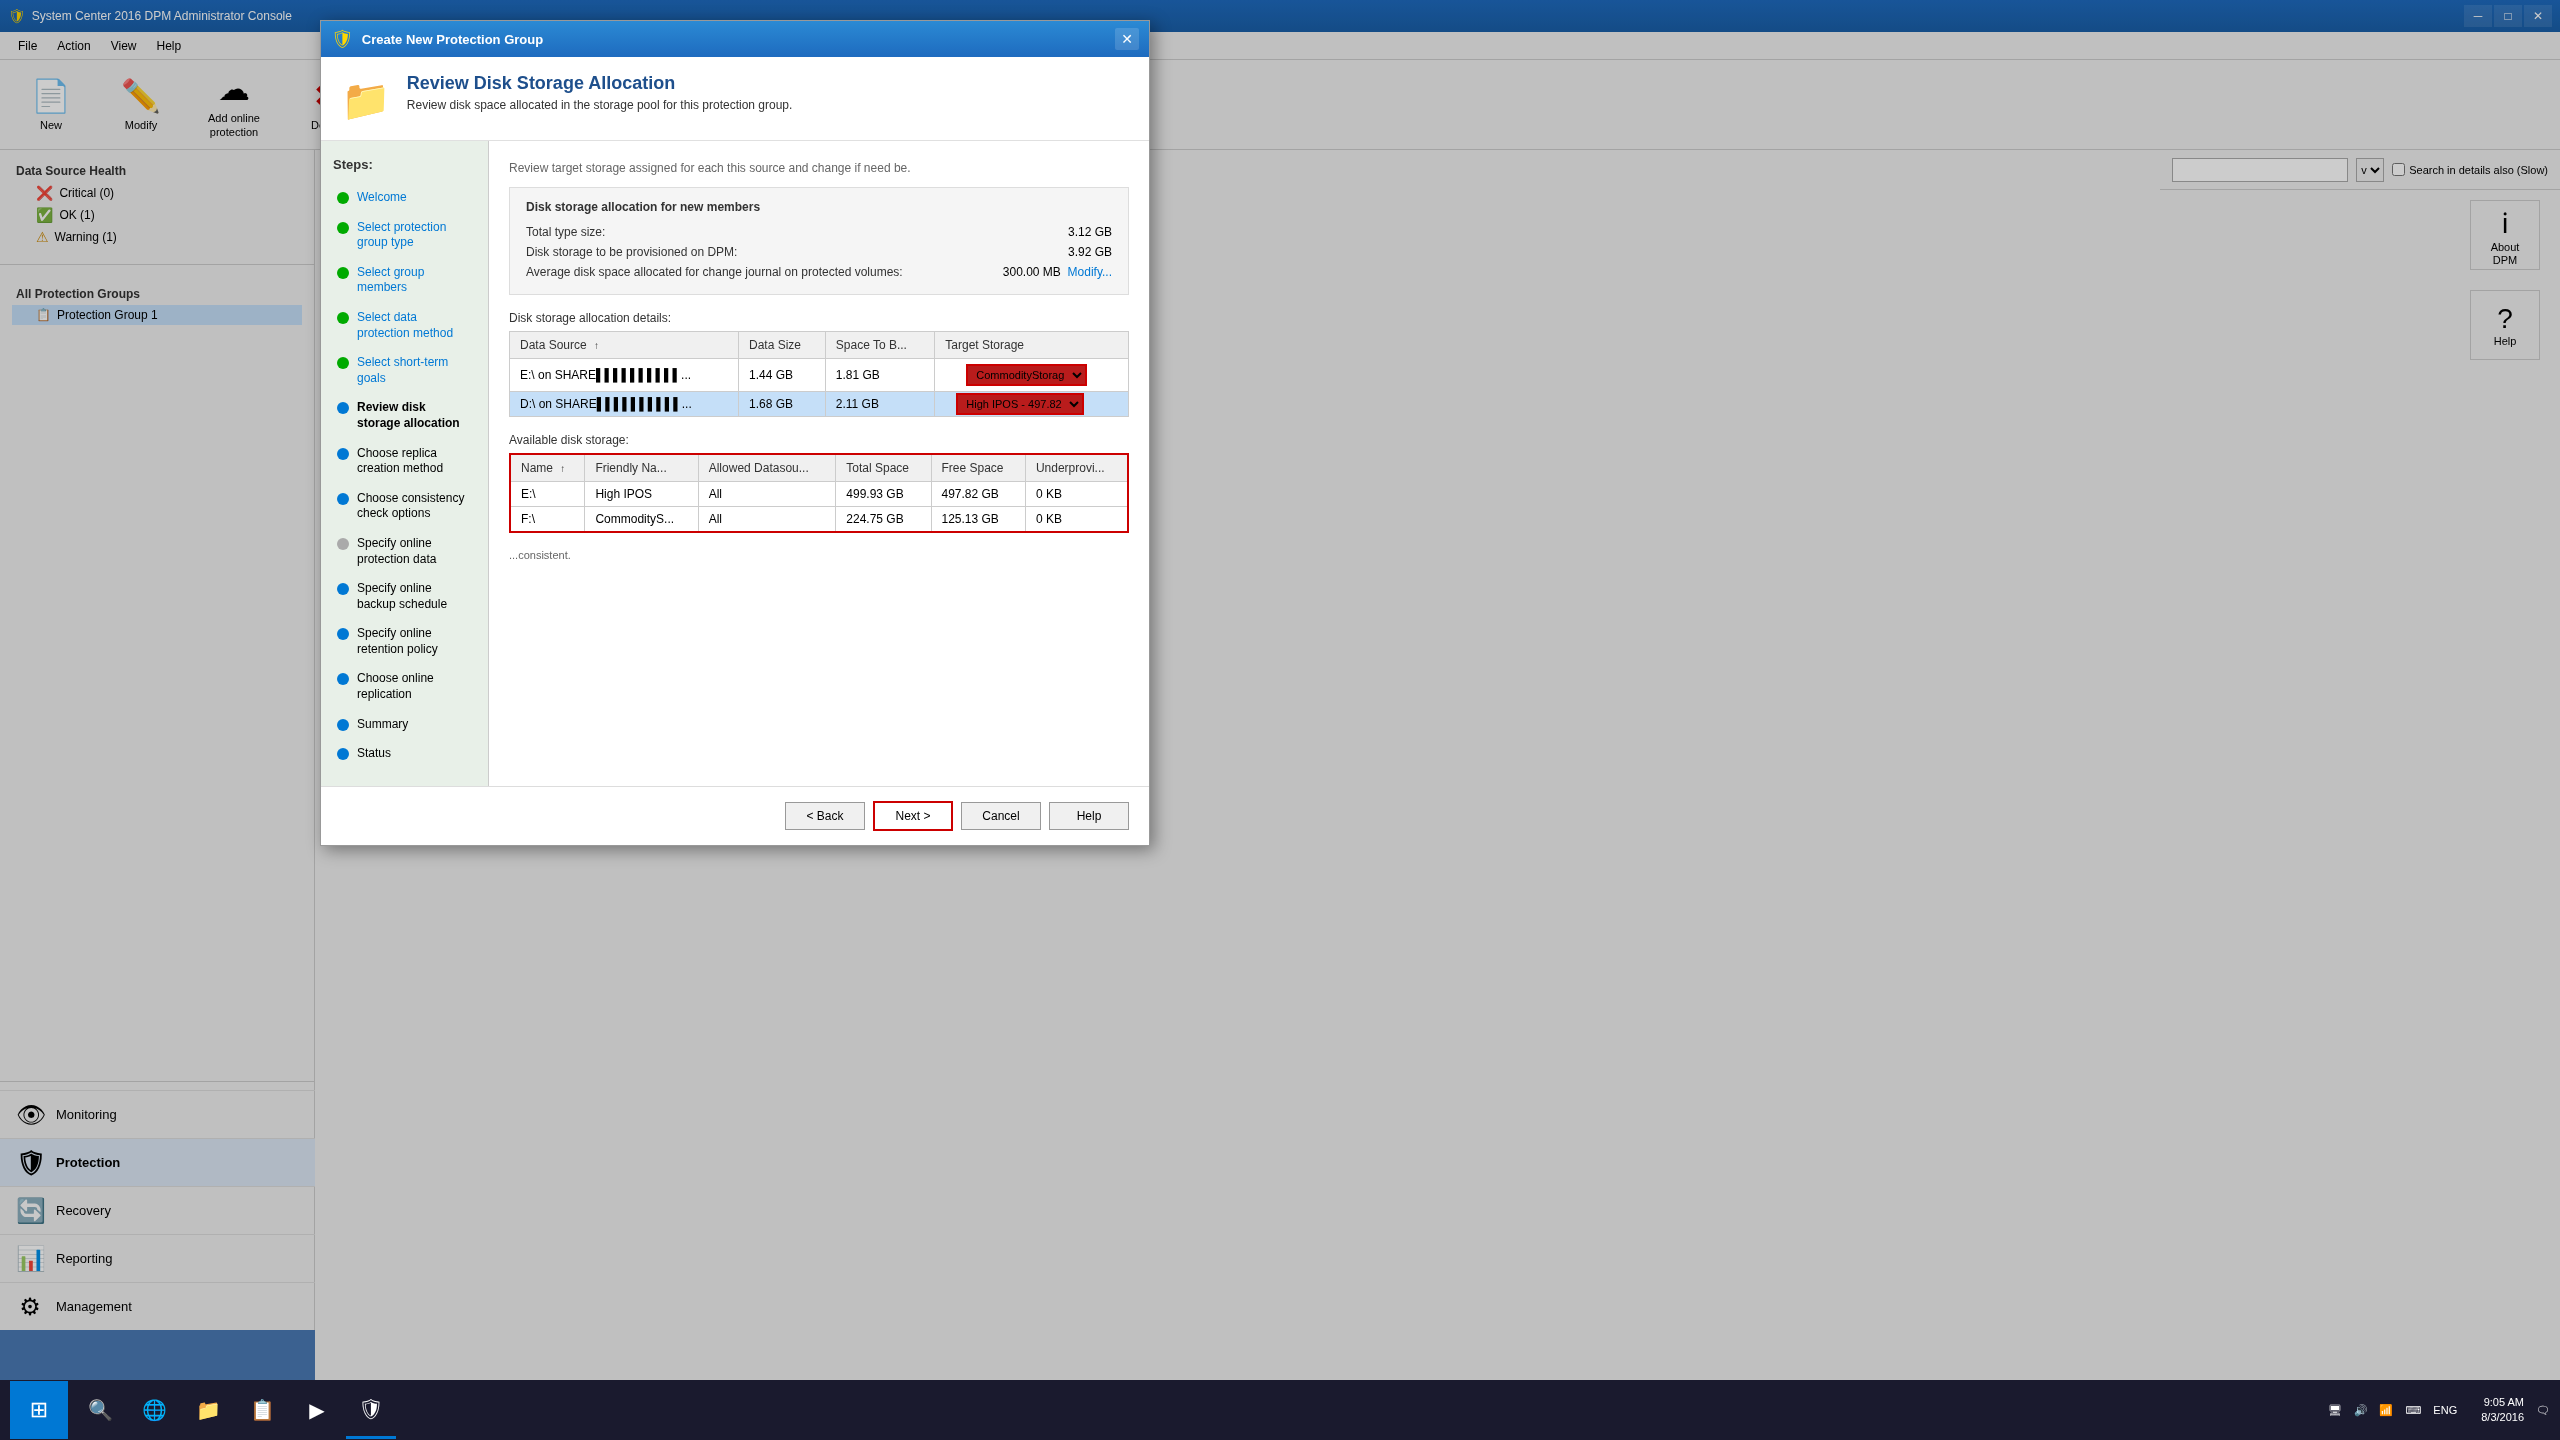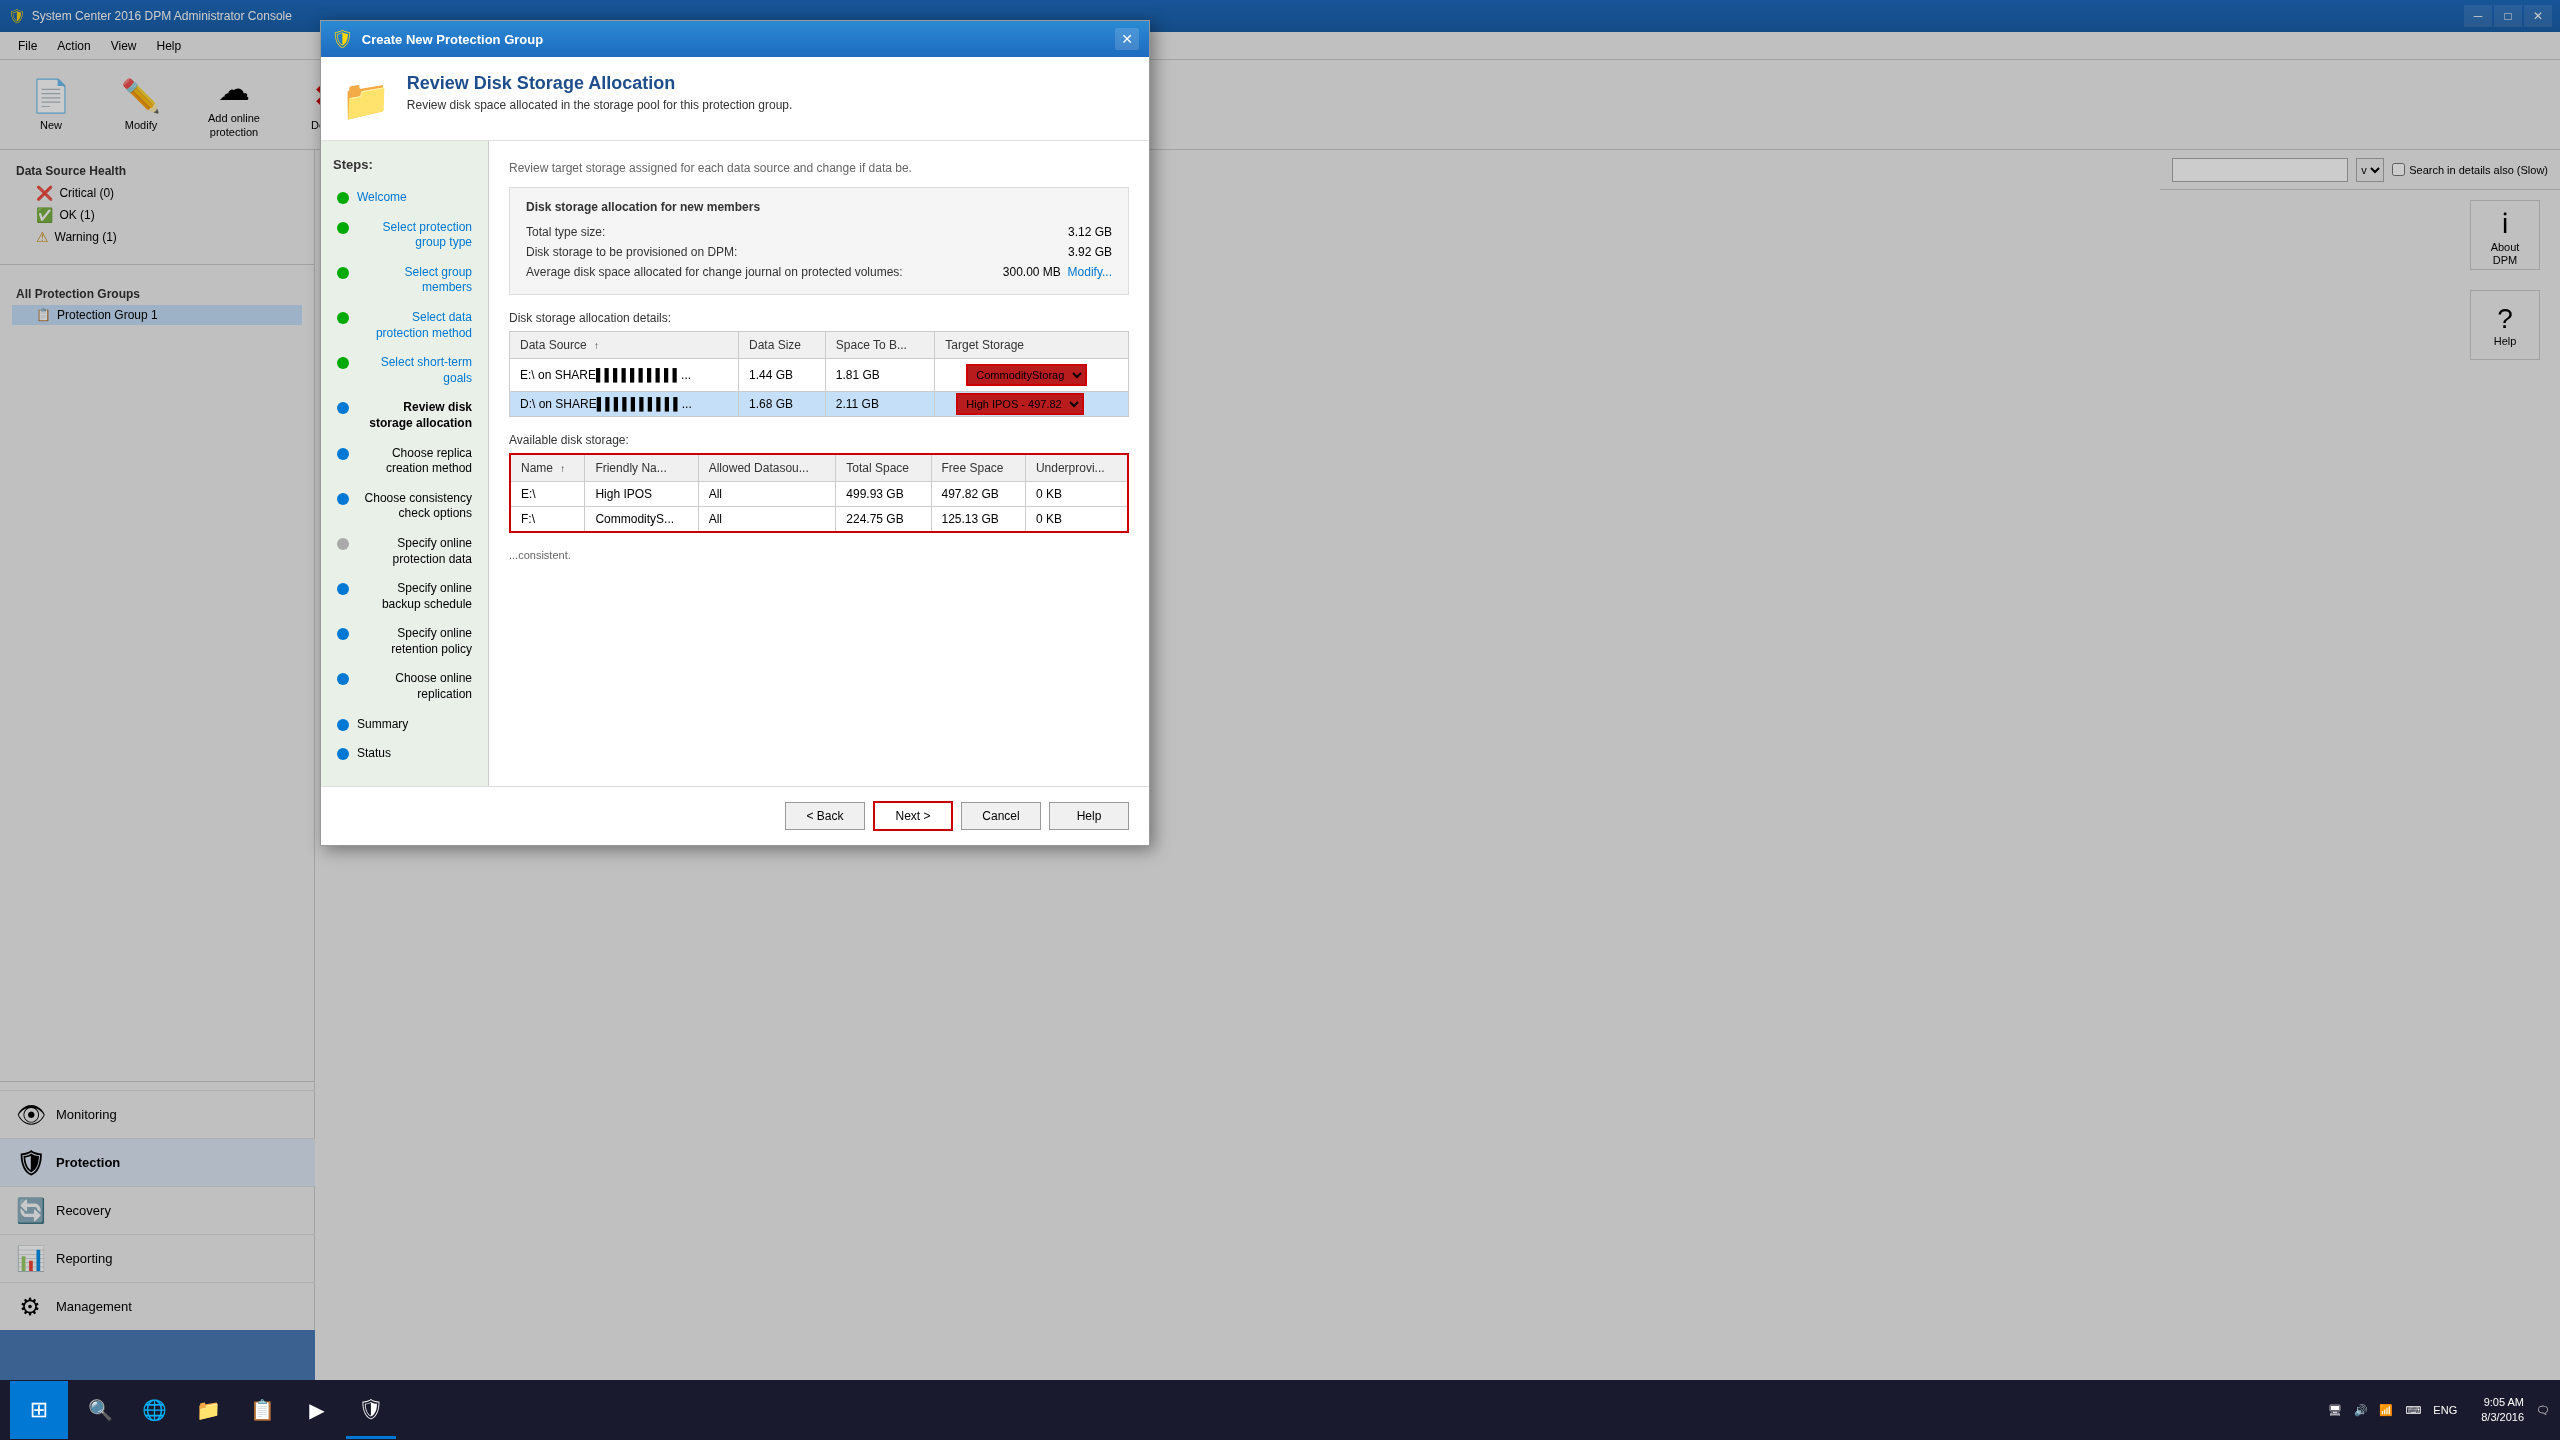--- a/index.html
+++ b/index.html
@@ -58,21 +58,21 @@
     .modal-close-btn { width: 24px; height: 22px; background: rgba(255,255,255,0.15); border: none; color: white; cursor: pointer; font-size: 14px; display: flex; align-items: center; justify-content: center; border-radius: 2px; }
 
     .modal-header { padding: 16px 20px; background: white; display: flex; align-items: flex-start; gap: 16px; border-bottom: 1px solid #e0e0e0; }
     .modal-header-icon { font-size: 40px; color: #c8a020; margin-top: 4px; }
     .modal-header-text h2 { font-size: 18px; font-weight: bold; color: #1e4f8c; margin-bottom: 4px; }
     .modal-header-text p { font-size: 12px; color: #333; }
 
     .modal-body { display: flex; min-height: 620px; }
     .modal-steps { width: 168px; background: #e8f0e8; padding: 16px 12px; border-right: 1px solid #ccc; }
     .modal-steps-title { font-size: 13px; font-weight: bold; color: #333; margin-bottom: 12px; }
-    .step-item { padding: 6px 4px; font-size: 12px; line-height: 1.3; display: flex; align-items: flex-start; gap: 8px; margin-bottom: 2px; text-align: right; }
+    .step-item { padding: 6px 4px; font-size: 12px; line-height: 1.3; display: flex; align-items: flex-start; gap: 8px; margin-bottom: 2px; }
     .step-item.active { font-weight: bold; }
     .step-dot { width: 12px; height: 12px; border-radius: 50%; flex-shrink: 0; margin-top: 2px; }
     .step-dot.green { background: #00aa00; }
     .step-dot.blue { background: #0078d4; }
     .step-dot.gray { background: #aaa; }
     .step-link { color: #0078d4; cursor: pointer; text-decoration: none; }
     .step-text-active { font-weight: bold; color: #000; }
 
     .modal-content { flex: 1; padding: 20px; background: white; }
     .section-title { font-size: 12px; color: #666; margin-bottom: 12px; }
@@ -302,21 +302,21 @@
         <div class="step-dot blue"></div>
         <span>Summary</span>
       </div>
       <div class="step-item">
         <div class="step-dot blue"></div>
         <span>Status</span>
       </div>
     </div>
 
     <div class="modal-content">
-      <p class="section-title">Review target storage assigned for each data source and change if data be.</p>
+      <p class="section-title">Review target storage assigned for each this source and change if need be.</p>
 
       <div class="info-box">
         <div class="info-box-title">Disk storage allocation for new members</div>
         <div class="info-row">
           <span class="info-label">Total type size:</span>
           <span class="info-value">3.12 GB</span>
         </div>
         <div class="info-row">
           <span class="info-label">Disk storage to be provisioned on DPM:</span>
           <span class="info-value">3.92 GB</span>

